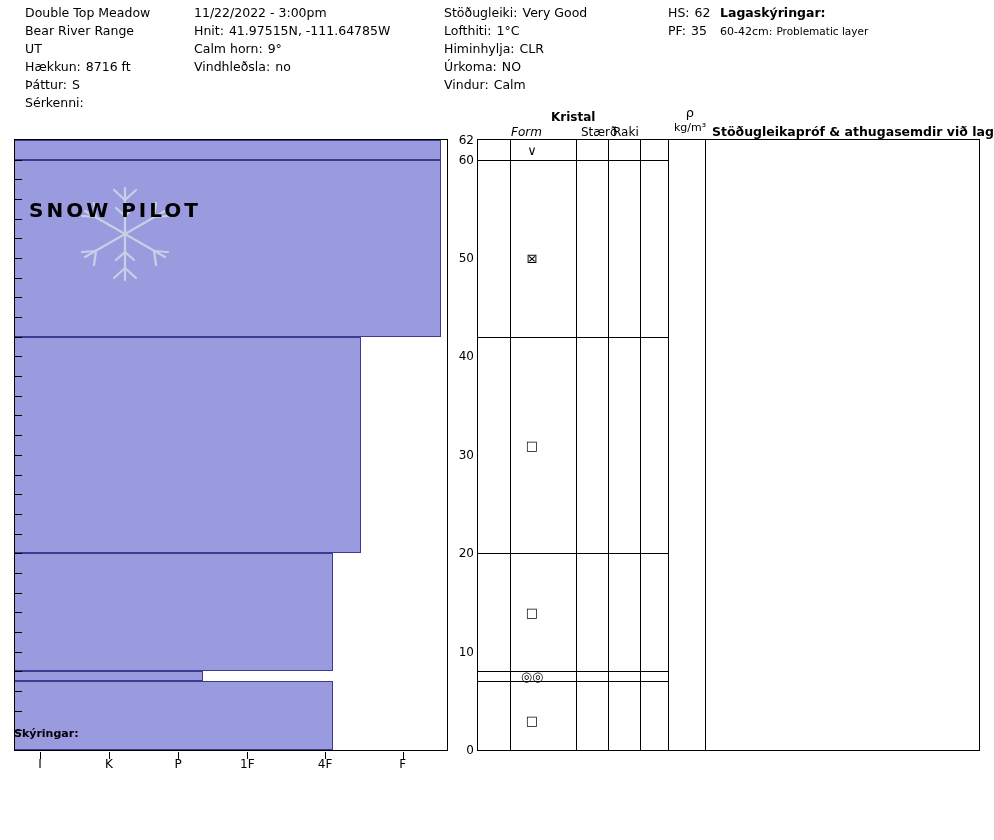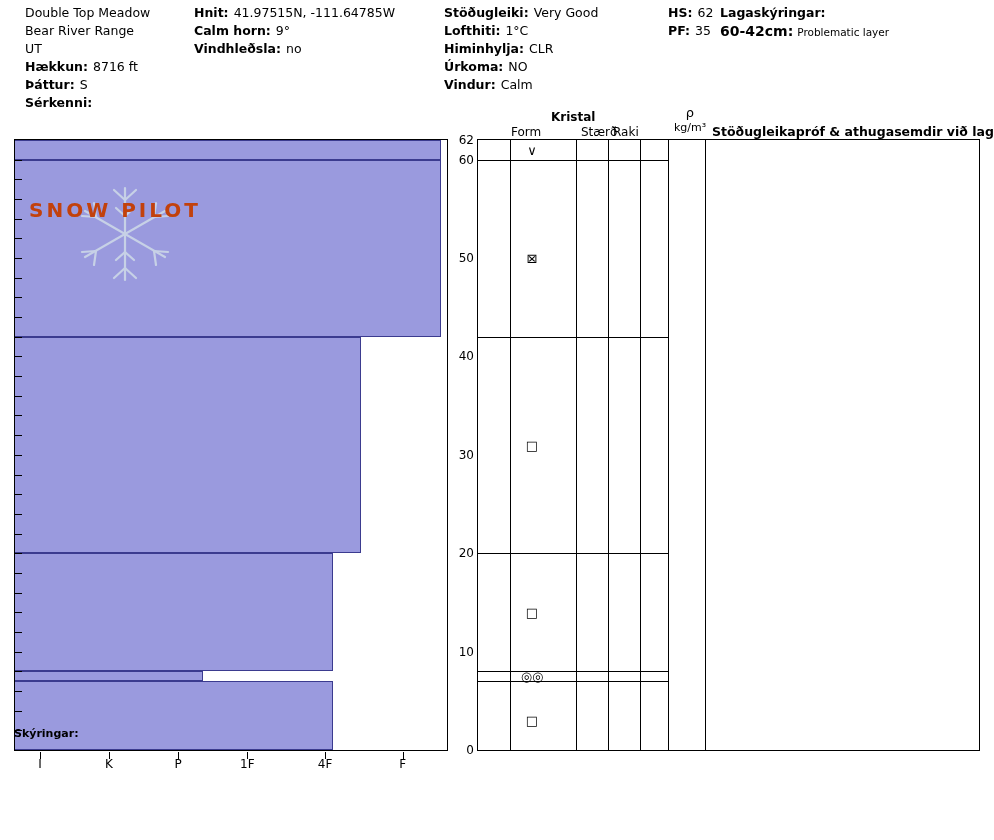--- a/index.html
+++ b/index.html
@@ -24,24 +24,24 @@
   .lbl { font-weight: bold; }
 
   .col1 { left: 14px; top: 4px; margin-left: 11px; }
   .col2 { left: 194px; top: 4px; }
   .col3 { left: 444px; top: 4px; }
   .col4 { left: 668px; top: 4px; }
   .col5 { left: 704px; top: 4px; margin-left: 16px; }
 
   .row { height: 18px; display: block; }
   .kv { display: inline-block; }
-  .kv .k { font-weight: bold; margin-right: 5px; }
+  .kv .k { font-weight: normal; margin-right: 5px; }
   .kv .v { font-weight: normal; }
 
-  .small-red { font-size: 14px; font-weight: bold; }
+  .small-red { font-size: 11px; font-weight: normal; }
   .small-note { font-size: 10.5px; font-weight: normal; }
 
   
   #plot {
     position: absolute;
     left: 14px;
     top: 139px;
     width: 434px;
     height: 612px;
     border: 1px solid #000;
@@ -77,21 +77,21 @@
     pointer-events: none;
     opacity: 0.85;
   }
   #wm-text {
     position: absolute;
     left: 14px;
     top: 58px;
     font-size: 20px;
     font-weight: bold;
     letter-spacing: 3px;
-    color: #c2410c;
+    color: #000000;
     font-family: "DejaVu Sans", sans-serif;
   }
 
   
   #depth-axis {
     position: absolute;
     left: 448px;
     top: 139px;
     width: 30px;
     height: 612px;
@@ -157,21 +157,21 @@
 
   
   .th {
     position: absolute;
     font-size: 12px;
     text-align: center;
     white-space: nowrap;
   }
 
   #kristal-hdr { left: 551px; top: 110px; font-size: 12px; font-weight: bold; }
-  #form-hdr    { left: 511px; top: 125px; font-size: 12px; }
+  #form-hdr    { left: 511px; top: 125px; font-size: 12px; font-style: italic; }
   #staerd-hdr  { left: 581px; top: 125px; font-size: 12px; }
   #raki-hdr    { left: 613px; top: 125px; font-size: 12px; }
   #rho-hdr     { left: 672px; top: 105px; font-size: 13px; width: 36px; text-align: center; }
   #rho-unit    { left: 664px; top: 121px; font-size: 11px; width: 52px; text-align: center; }
   #stab-hdr    { left: 712px; top: 124px; font-size: 12.5px; font-weight: bold; }
 
   
   #skyringar {
     position: absolute;
     left: 14px;
@@ -188,20 +188,21 @@
   <div class="hdr col1">
     <div class="row"><span class="kv"><span class="v">Double Top Meadow</span></span></div>
     <div class="row"><span class="kv"><span class="v">Bear River Range</span></span></div>
     <div class="row"><span class="kv"><span class="v">UT</span></span></div>
     <div class="row"><span class="kv"><span class="k">Hækkun:</span><span class="v">8716 ft</span></span></div>
     <div class="row"><span class="kv"><span class="k">Þáttur:</span><span class="v">S</span></span></div>
     <div class="row"><span class="kv"><span class="k">Sérkenni:</span><span class="v"></span></span></div>
   </div>
 
   <div class="hdr col2">
+    <div class="row"><span class="kv"><span class="v">11/22/2022 - 3:00pm</span></span></div>
     <div class="row"><span class="kv"><span class="k">Hnit:</span><span class="v">41.97515N, -111.64785W</span></span></div>
     <div class="row"><span class="kv"><span class="k">Calm horn:</span><span class="v">9°</span></span></div>
     <div class="row"><span class="kv"><span class="k">Vindhleðsla:</span><span class="v">no</span></span></div>
   </div>
 
   <div class="hdr col3">
     <div class="row"><span class="kv"><span class="k">Stöðugleiki:</span><span class="v">Very Good</span></span></div>
     <div class="row"><span class="kv"><span class="k">Lofthiti:</span><span class="v">1°C</span></span></div>
     <div class="row"><span class="kv"><span class="k">Himinhylja:</span><span class="v">CLR</span></span></div>
     <div class="row"><span class="kv"><span class="k">Úrkoma:</span><span class="v">NO</span></span></div>

